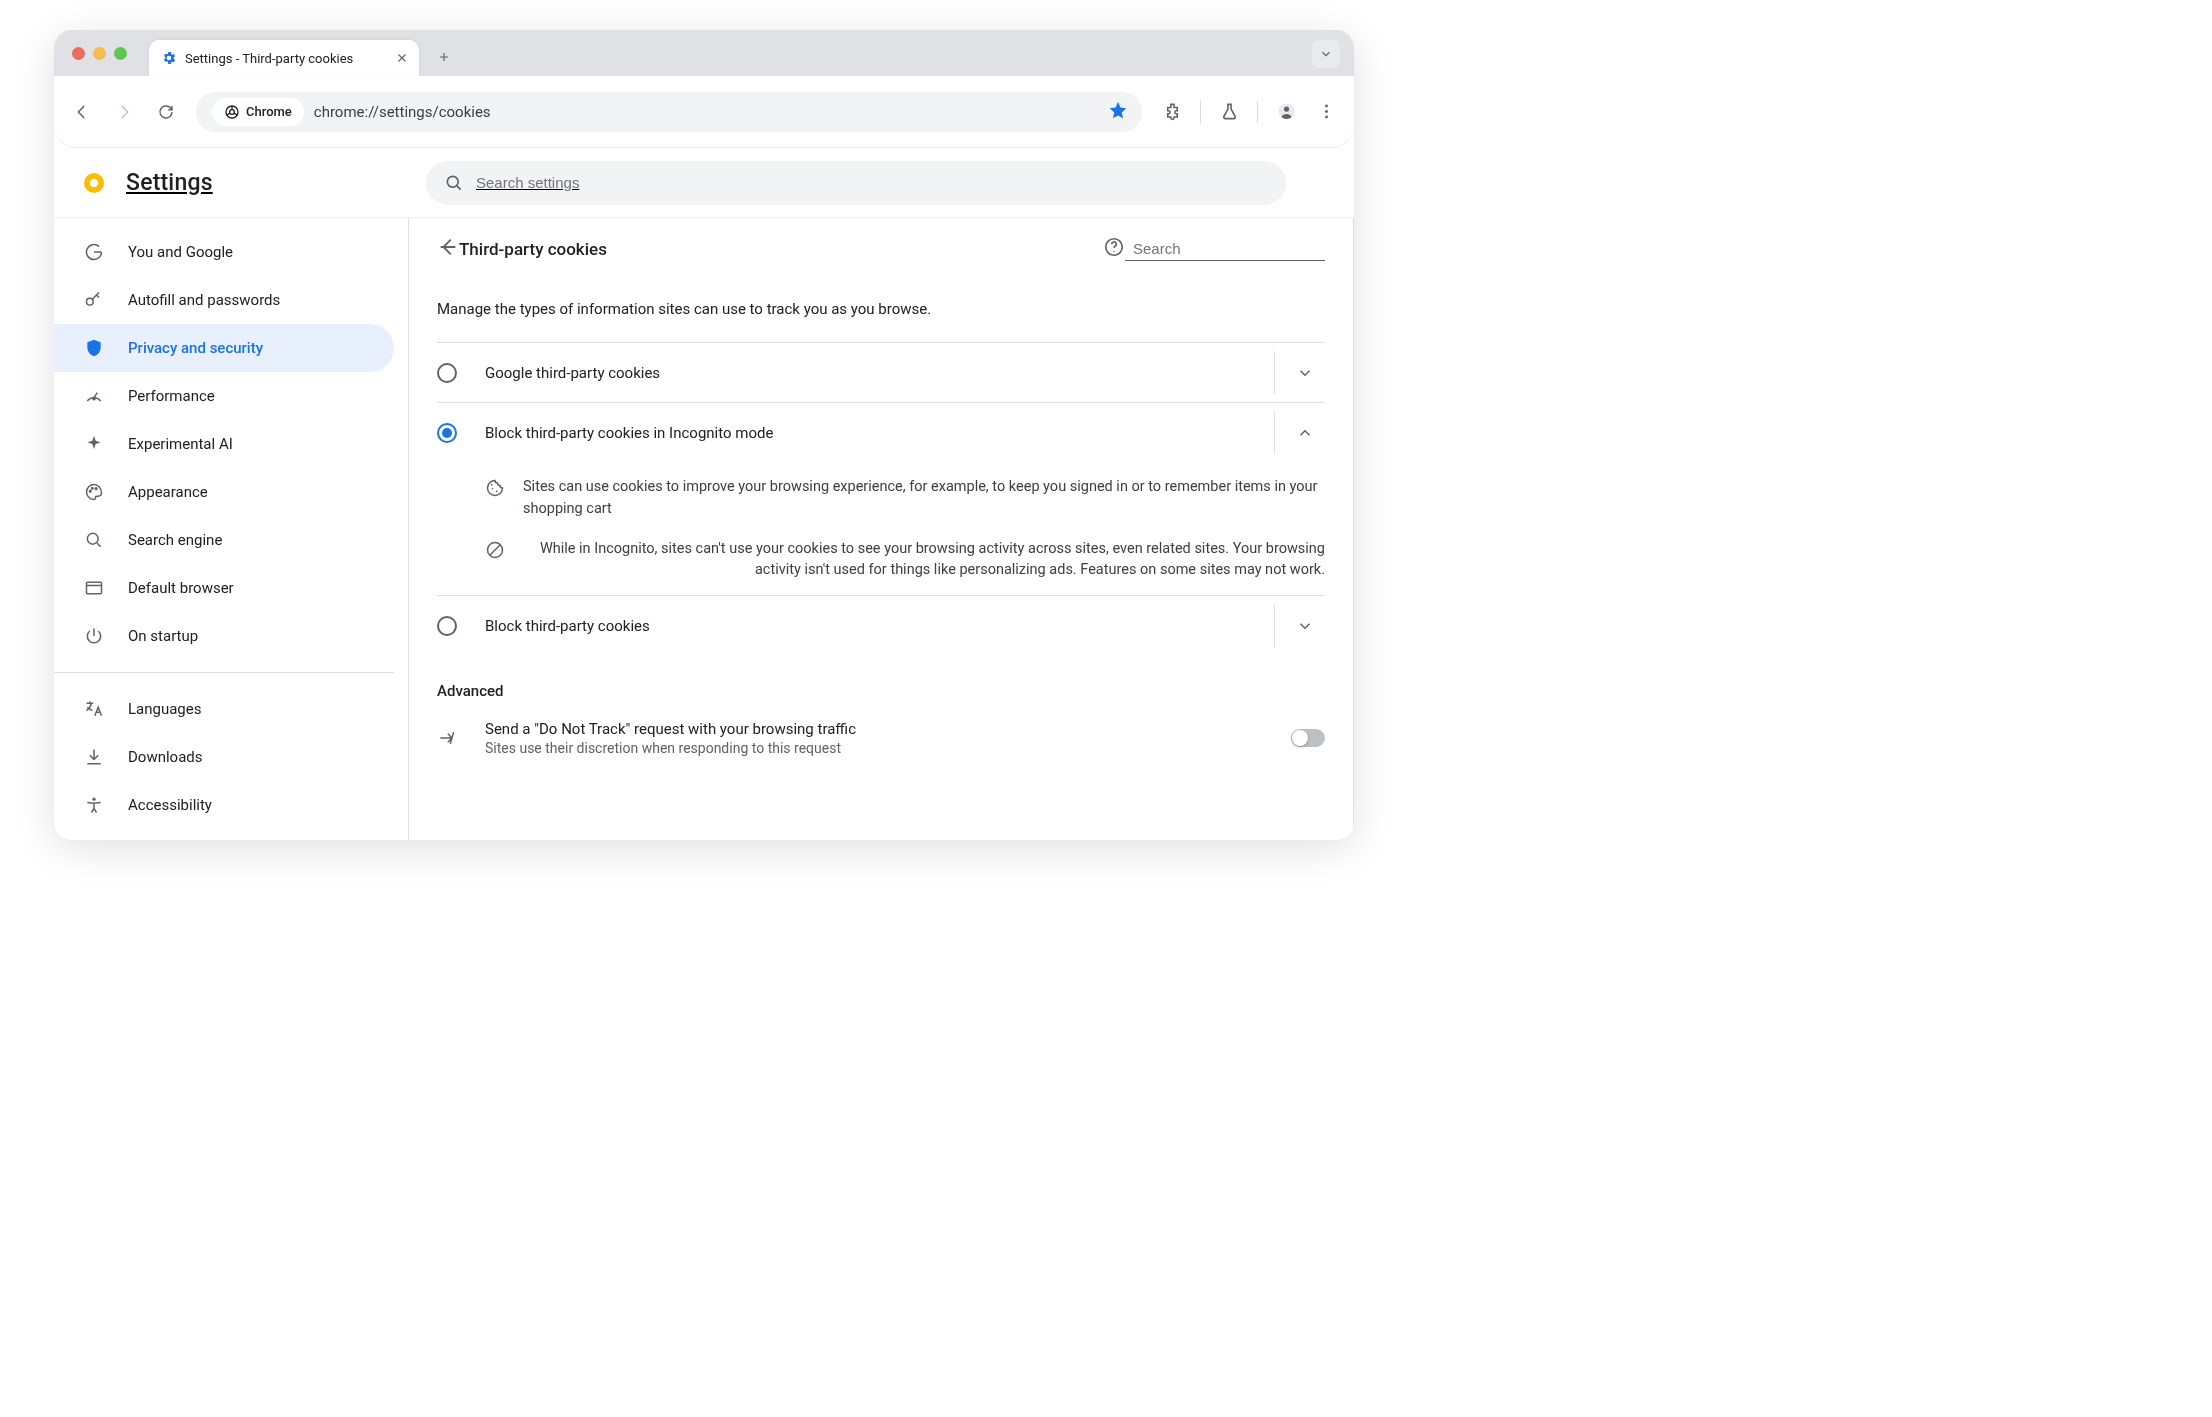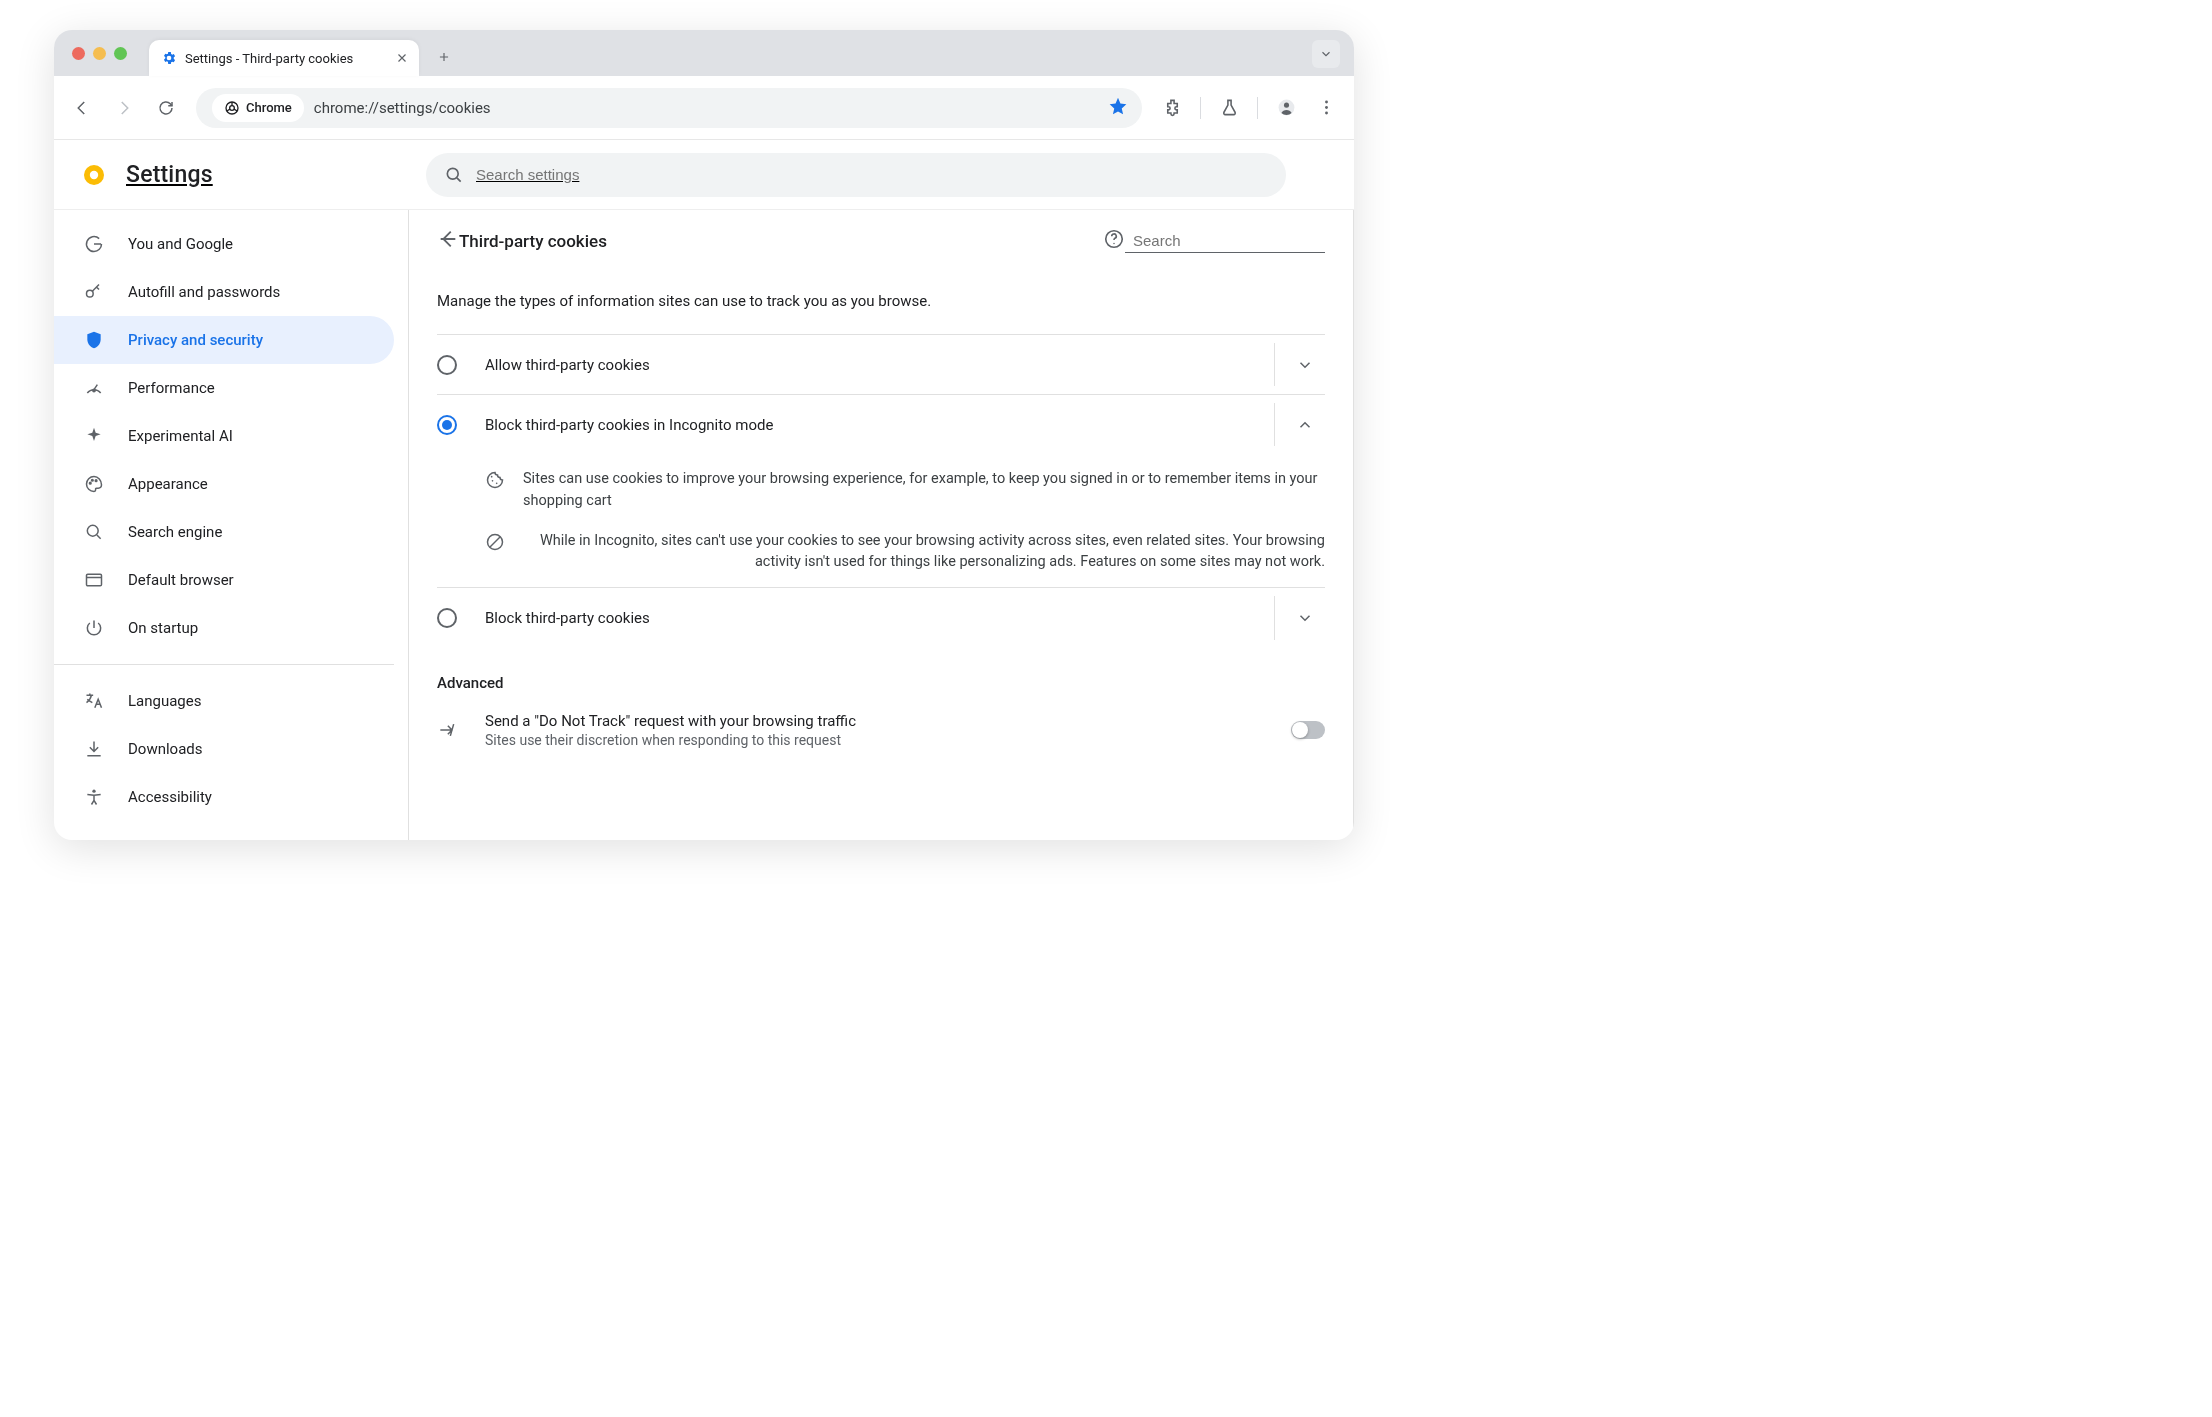--- a/index.html
+++ b/index.html
@@ -39,21 +39,21 @@
     font-size: 13px; color:#202124;
   }
   .tab .gear{width:16px;height:16px;}
   .tab-title{flex:1; white-space:nowrap; overflow:hidden; text-overflow:ellipsis;}
   .tab-close{width:14px;height:14px;stroke:#5f6368;}
   .newtab{width:30px;height:30px;display:flex;align-items:center;justify-content:center;margin-left:10px;position:relative;top:-4px;}
   .newtab svg{width:14px;height:14px;stroke:#5f6368;}
   .tabs-more{position:absolute;right:14px;top:10px;width:28px;height:28px;border-radius:6px;background:#e8eaed;display:flex;align-items:center;justify-content:center;}
   .chev{width:14px;height:14px;stroke:#5f6368;}
   
-  .toolbar{height:64px;background:#fff;border-bottom:1px solid #e7e7e7;display:flex;align-items:center;padding:0 10px;gap:6px;}
+  .toolbar{height:72px;background:#fff;border-bottom:1px solid #e7e7e7;display:flex;align-items:center;padding:0 10px;gap:6px;border-radius:22px;}
   .tbtn{width:36px;height:36px;border-radius:50%;display:flex;align-items:center;justify-content:center;}
   .tbtn svg{width:18px;height:18px;stroke:#5f6368;fill:none;stroke-width:2;}
   .omnibox{flex:1;height:40px;background:#f1f3f4;border-radius:20px;display:flex;align-items:center;padding:0 16px;gap:10px;margin:0 6px;position:relative;}
   .chrome-chip{background:#fff;border-radius:14px;height:28px;display:flex;align-items:center;padding:0 12px;gap:6px;font-size:13px;color:#202124;font-weight:500;}
   .chrome-chip svg{width:16px;height:16px;}
   .url{font-size:15px;color:#3c4043;}
   .star{position:absolute;right:14px;}
   .star svg{width:20px;height:20px;fill:#1a73e8;}
   .toolbar-right{display:flex;align-items:center;gap:4px;}
   .toolbar-right .tbtn svg{width:19px;height:19px;}
@@ -317,21 +317,21 @@
               <path d="M20 20l-5-5"></path>
             </svg>
           <input placeholder="Search" style="">
         </div>
       </div>
 
       <div class="mdesc">Manage the types of information sites can use to track you as you browse.</div>
 
       <div class="row">
         <div class="radio"></div>
-        <div class="rlabel">Allow third-party cookies</div>
+        <div class="rlabel">Google third-party cookies</div>
         <div class="vline"></div>
         <div class="expand">
             <svg viewBox="0 0 24 24">
               <path d="M6 9l6 6 6-6"></path>
             </svg>
           </div>
       </div>
 
       <div class="row">
         <div class="radio sel"></div>

